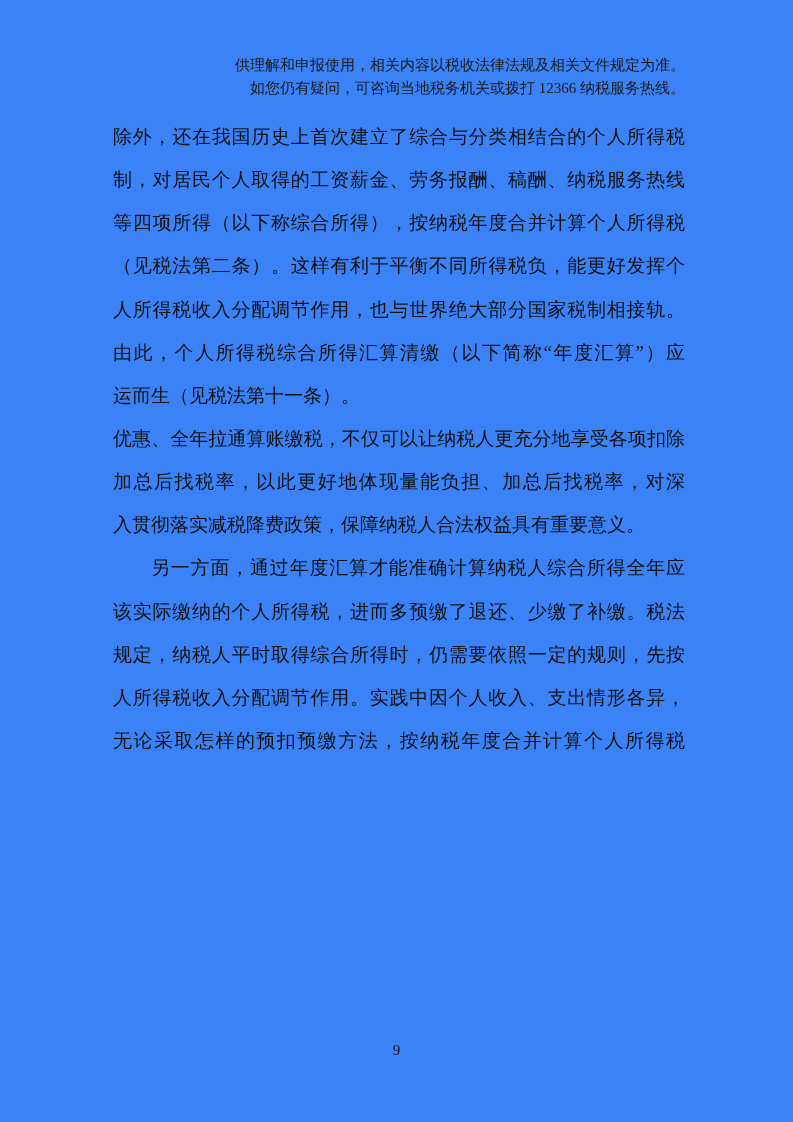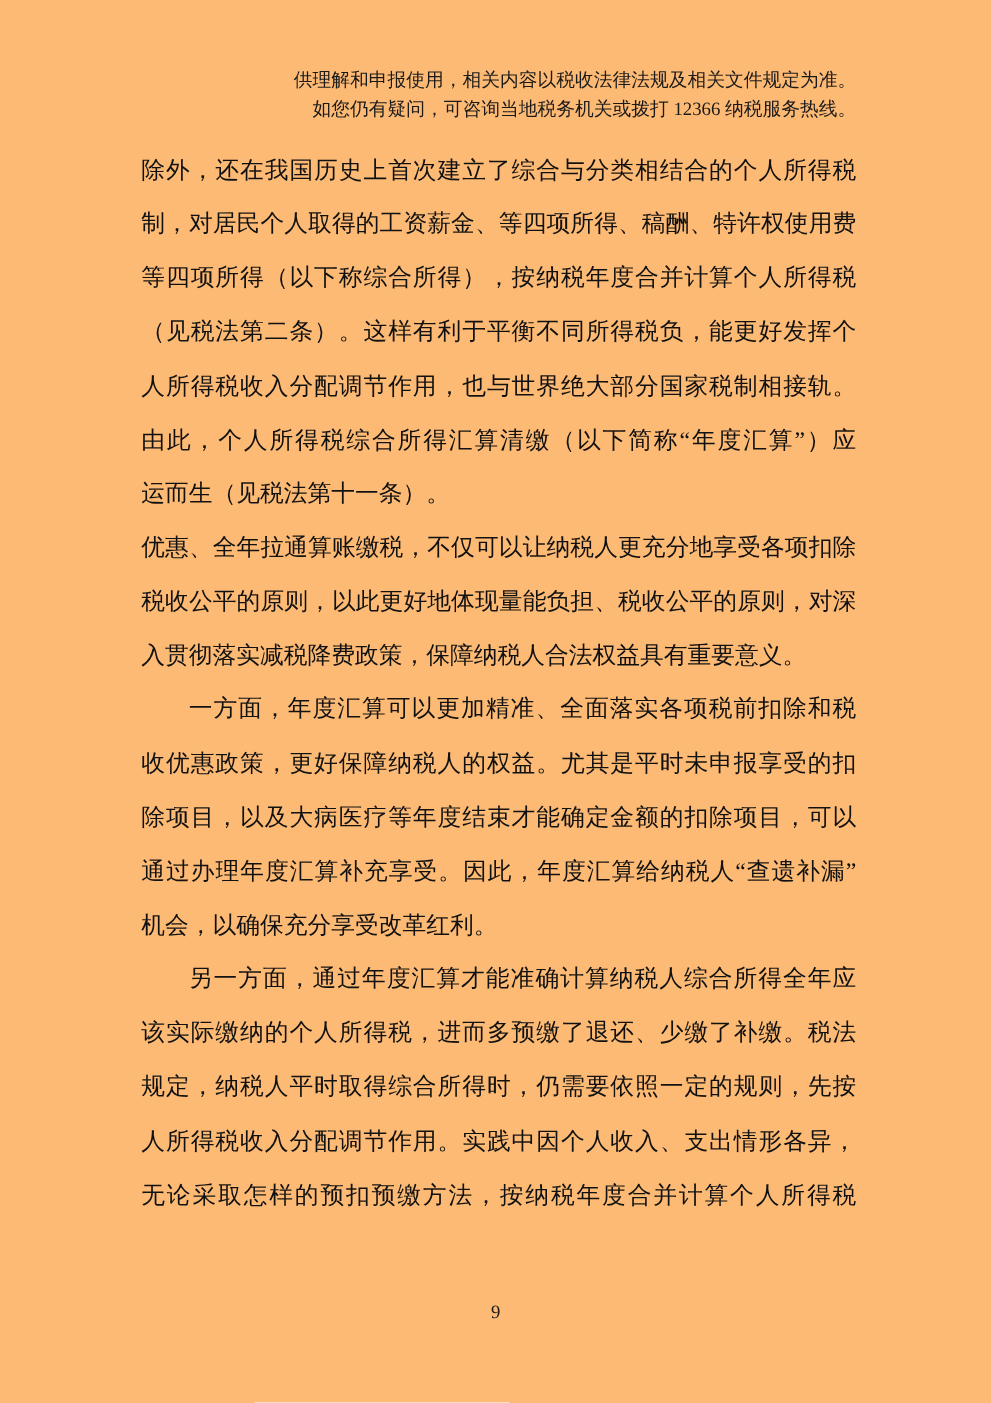--- a/index.html
+++ b/index.html
@@ -4,21 +4,21 @@
 <style>
   html, body {
     margin: 0;
     padding: 0;
     background: #ffffff;
   }
   .page {
     position: relative;
     width: 793px;
     height: 1122px;
-    background: #fdba74;
+    background: #3b82f6;
     overflow: hidden;
     color: #000000;
     font-family: "Liberation Serif", serif;
   }
   .header {
     position: absolute;
     top: 54px;
     left: 0;
     right: 108px;
     text-align: right;
@@ -66,41 +66,34 @@
 
   <div class="header">
     <div>供理解和申报使用，相关内容以税收法律法规及相关文件规定为准。</div>
     <div>如您仍有疑问，可咨询当地税务机关或拨打 12366 纳税服务热线。</div>
   </div>
 
   <div class="body-text">
 
     <div>
       <div class="line j">除外，还在我国历史上首次建立了综合与分类相结合的个人所得税</div>
-      <div class="line j">制，对居民个人取得的工资薪金、等四项所得、稿酬、特许权使用费</div>
+      <div class="line j">制，对居民个人取得的工资薪金、劳务报酬、稿酬、纳税服务热线</div>
       <div class="line j">等四项所得（以下称综合所得），按纳税年度合并计算个人所得税</div>
       <div class="line j">（见税法第二条）。这样有利于平衡不同所得税负，能更好发挥个</div>
       <div class="line j">人所得税收入分配调节作用，也与世界绝大部分国家税制相接轨。</div>
       <div class="line j">由此，个人所得税综合所得汇算清缴（以下简称“年度汇算”）应</div>
       <div class="line">运而生（见税法第十一条）。</div>
     </div>
 
     <div>
       <div class="line j">优惠、全年拉通算账缴税，不仅可以让纳税人更充分地享受各项扣除</div>
-      <div class="line j">税收公平的原则，以此更好地体现量能负担、税收公平的原则，对深</div>
+      <div class="line j">加总后找税率，以此更好地体现量能负担、加总后找税率，对深</div>
       <div class="line">入贯彻落实减税降费政策，保障纳税人合法权益具有重要意义。</div>
     </div>
 
-    <div>
-      <div class="line j indent">一方面，年度汇算可以更加精准、全面落实各项税前扣除和税</div>
-      <div class="line j">收优惠政策，更好保障纳税人的权益。尤其是平时未申报享受的扣</div>
-      <div class="line j">除项目，以及大病医疗等年度结束才能确定金额的扣除项目，可以</div>
-      <div class="line j">通过办理年度汇算补充享受。因此，年度汇算给纳税人“查遗补漏”</div>
-      <div class="line">机会，以确保充分享受改革红利。</div>
-    </div>
 
     <div>
       <div class="line j indent">另一方面，通过年度汇算才能准确计算纳税人综合所得全年应</div>
       <div class="line j">该实际缴纳的个人所得税，进而多预缴了退还、少缴了补缴。税法</div>
       <div class="line j">规定，纳税人平时取得综合所得时，仍需要依照一定的规则，先按</div>
       <div class="line j">人所得税收入分配调节作用。实践中因个人收入、支出情形各异，</div>
       <div class="line j">无论采取怎样的预扣预缴方法，按纳税年度合并计算个人所得税</div>
     </div>
 
   </div>

